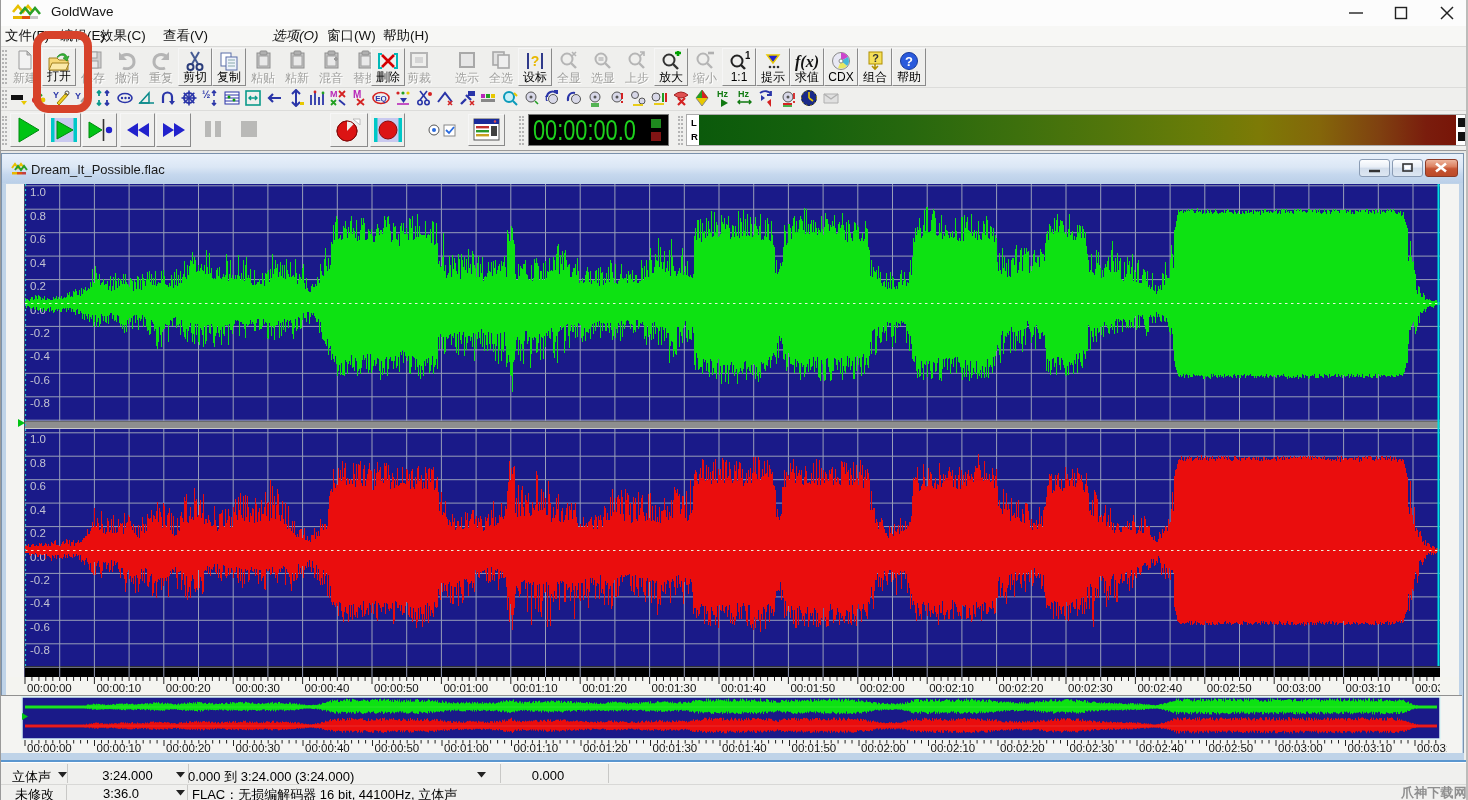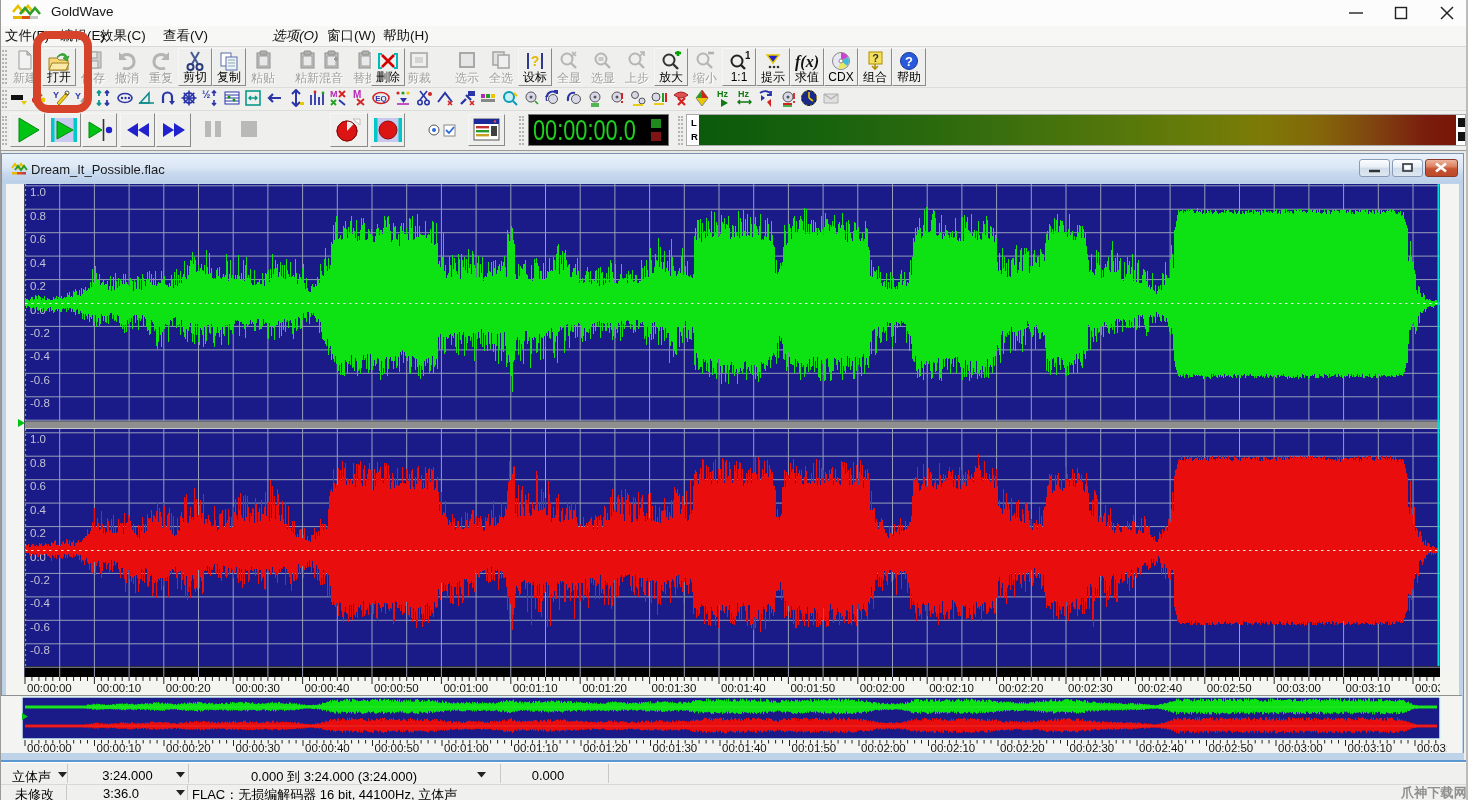--- a/index.html
+++ b/index.html
@@ -47,21 +47,21 @@
 <div class="grip" style="left:2px;top:50px;height:34px;"></div>
 <div class="tb1btn dis" style="left:8px;">
     <div class="ic">
       <svg width="22" height="20" viewBox="0 0 22 20" style="margin:0 auto;">
         <path d="M5 1h8l4 4v14H5z" fill="#f2f2f2" stroke="#9a9a9a"></path>
         <path d="M13 1l4 4h-4z" fill="#c8c8c8" stroke="#9a9a9a"></path>
       </svg>
     </div>
     <div class="lab">新建</div>
   </div>
-<div class="tb1btn raised" style="left:42px;">
+<div class="tb1btn raised" style="left:42px;font-family:Liberation Mono, monospace;">
     <div class="ic">
       <svg width="24" height="21" viewBox="0 0 24 21" style="margin:0 auto;">
         <path d="M2 7h8l2 2h9v10H2z" fill="#f7d877" stroke="#a08020"></path>
         <path d="M2 19l3-7h17l-3 7z" fill="#fbe9a8" stroke="#a08020"></path>
         <path d="M10 6c4-5 9-4 10 0l2-1-2 5-4-3 2-.5c-1-3-5-3-7 0z" fill="#35b535" stroke="#1a7a1a" stroke-width="0.6"></path>
       </svg>
     </div>
     <div class="lab">打开</div>
   </div>
 <div class="tb1btn dis" style="left:76px;">
@@ -120,21 +120,21 @@
 <div class="tb1btn dis" style="left:246px;">
     <div class="ic">
       <svg width="22" height="20" viewBox="0 0 22 20" style="margin:0 auto;">
         <rect x="5" y="3" width="13" height="15" fill="#c3c3c3" stroke="#8f8f8f"></rect>
         <rect x="8" y="1" width="7" height="4" rx="1" fill="#b0b0b0" stroke="#8f8f8f"></rect>
         <rect x="7" y="6" width="9" height="10" fill="#e9e9e9" stroke="#a0a0a0"></rect>
       </svg>
     </div>
     <div class="lab">粘贴</div>
   </div>
-<div class="tb1btn dis" style="left:290px;font-family:Liberation Serif, serif;">
+<div class="tb1btn dis" style="left:280px;font-family:Liberation Serif, serif;">
     <div class="ic">
       <svg width="22" height="20" viewBox="0 0 22 20" style="margin:0 auto;">
         <rect x="5" y="3" width="13" height="15" fill="#c3c3c3" stroke="#8f8f8f"></rect>
         <rect x="8" y="1" width="7" height="4" rx="1" fill="#b0b0b0" stroke="#8f8f8f"></rect>
         <rect x="7" y="6" width="9" height="10" fill="#e9e9e9" stroke="#a0a0a0"></rect>
       </svg>
     </div>
     <div class="lab">粘新</div>
   </div>
 <div class="tb1btn dis" style="left:314px;">
@@ -829,21 +829,21 @@
 <div class="cell" style="left:12px;top:768px;">立体声</div>
 <svg class="abs" style="left:58px;top:772px;" width="10" height="6" viewBox="0 0 10 6">
     <path d="M0 0h9L4.5 5.5z" fill="#222"></path>
   </svg>
 <div class="cell" style="left:67px;top:764px;width:1px;height:19px;background:#c8c8c6;"></div>
 <div class="cell" style="left:67px;top:768px;width:121px;text-align:center;">3:24.000</div>
 <svg class="abs" style="left:176px;top:772px;" width="10" height="6" viewBox="0 0 10 6">
     <path d="M0 0h9L4.5 5.5z" fill="#222"></path>
   </svg>
 <div class="cell" style="left:188px;top:764px;width:1px;height:19px;background:#c8c8c6;"></div>
-<div class="cell" style="left:188px;top:768px;width:292px;text-align:center;">0.000 到 3:24.000 (3:24.000)</div>
+<div class="cell" style="left:188px;top:768px;width:292px;text-align:left;">0.000 到 3:24.000 (3:24.000)</div>
 <svg class="abs" style="left:477px;top:772px;" width="10" height="6" viewBox="0 0 10 6">
     <path d="M0 0h9L4.5 5.5z" fill="#222"></path>
   </svg>
 <div class="cell" style="left:500px;top:764px;width:1px;height:19px;background:#c8c8c6;"></div>
 <div class="cell" style="left:500px;top:768px;width:96px;text-align:center;">0.000</div>
 <div class="cell" style="left:608px;top:764px;width:1px;height:19px;background:#c8c8c6;"></div>
 <div class="abs" style="left:0;top:784px;width:1468px;height:1px;background:#d8d8d6;"></div>
 <div class="cell" style="left:15px;top:786px;">未修改</div>
 <div class="cell" style="left:66px;top:785px;width:1px;height:15px;background:#c8c8c6;"></div>
 <div class="cell" style="left:66px;top:786px;width:110px;text-align:center;">3:36.0</div>

